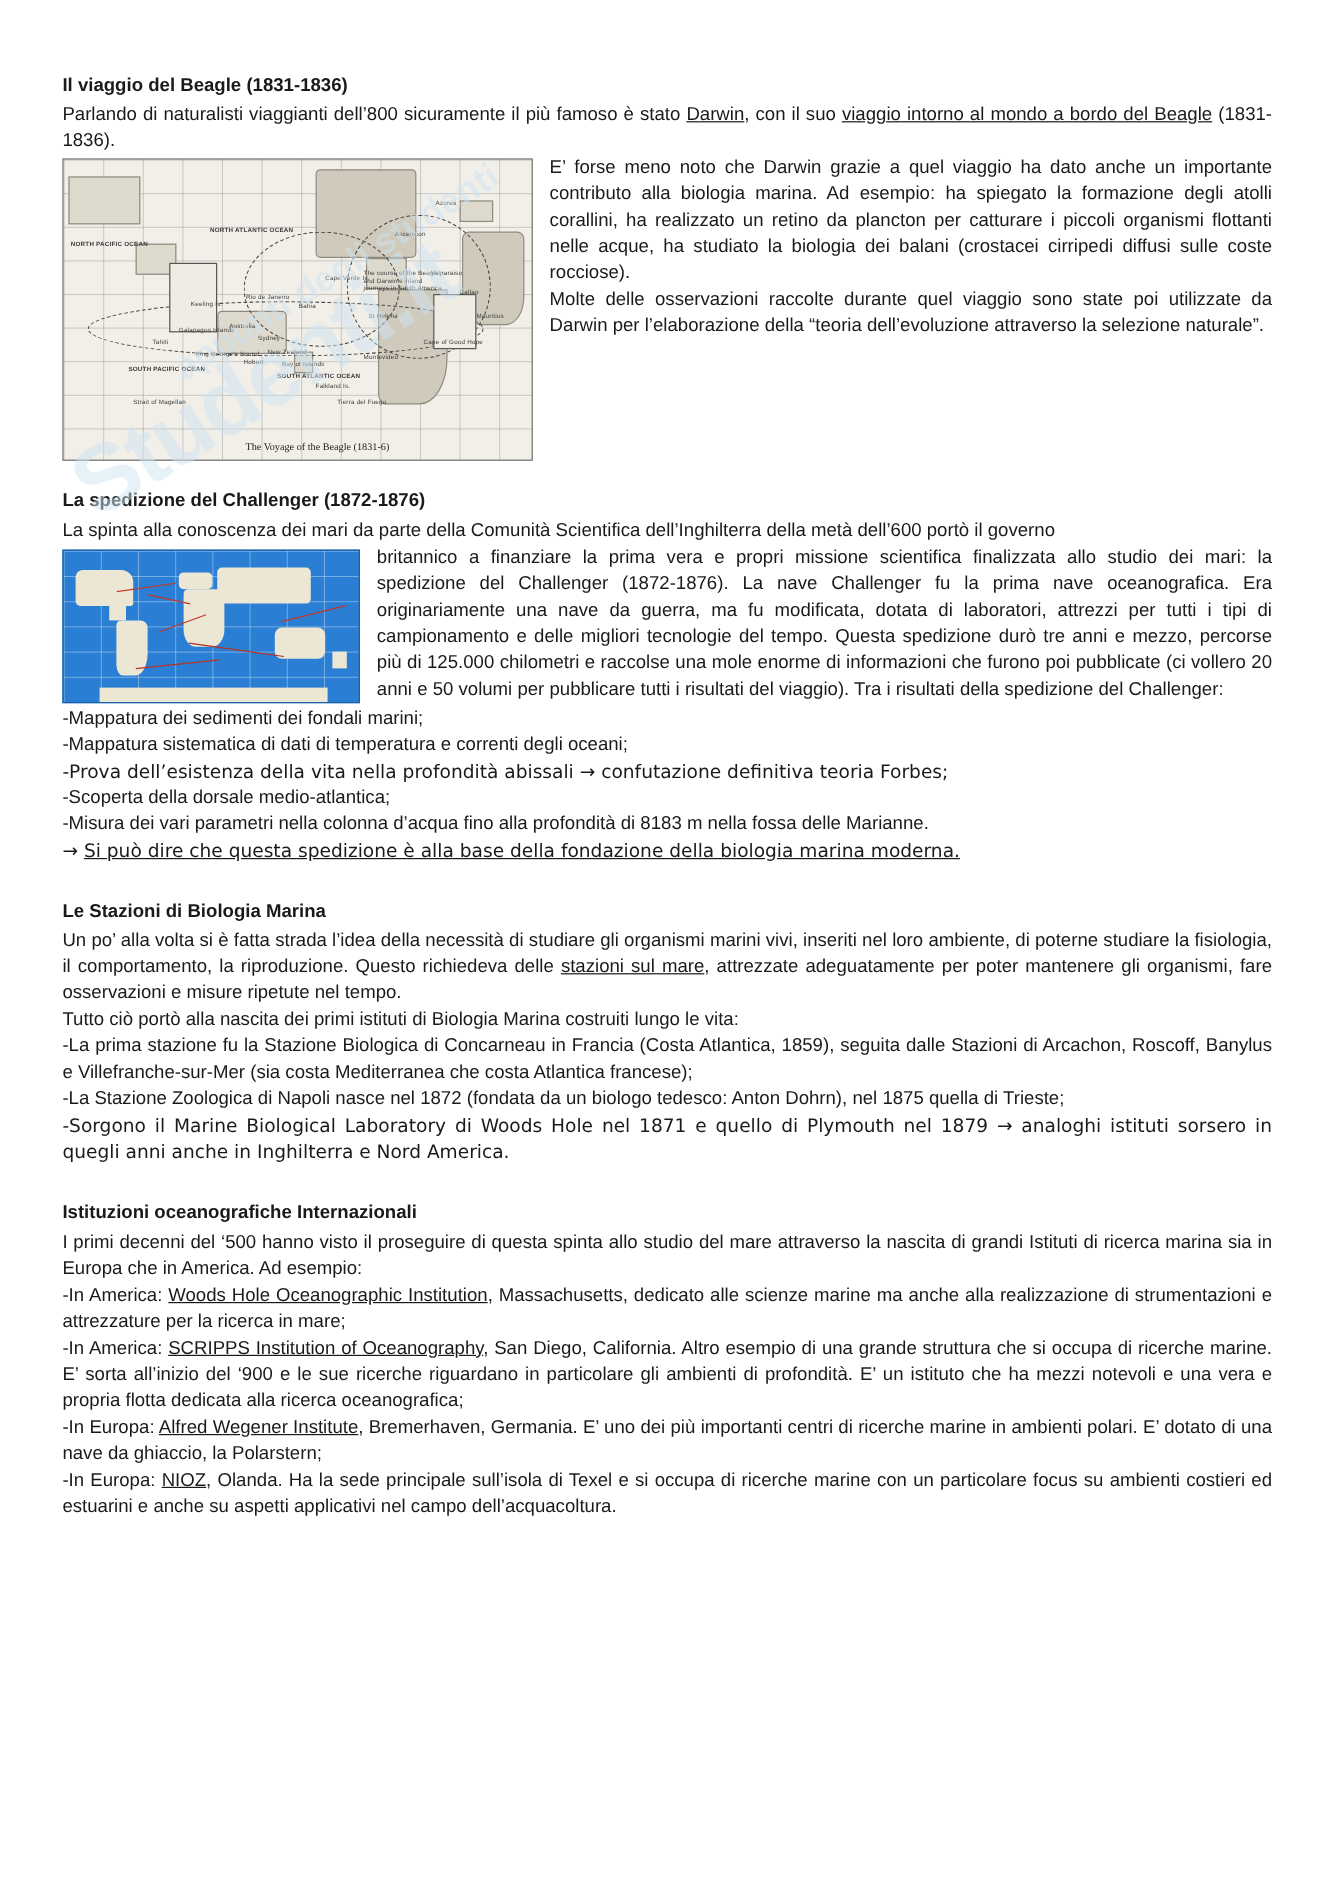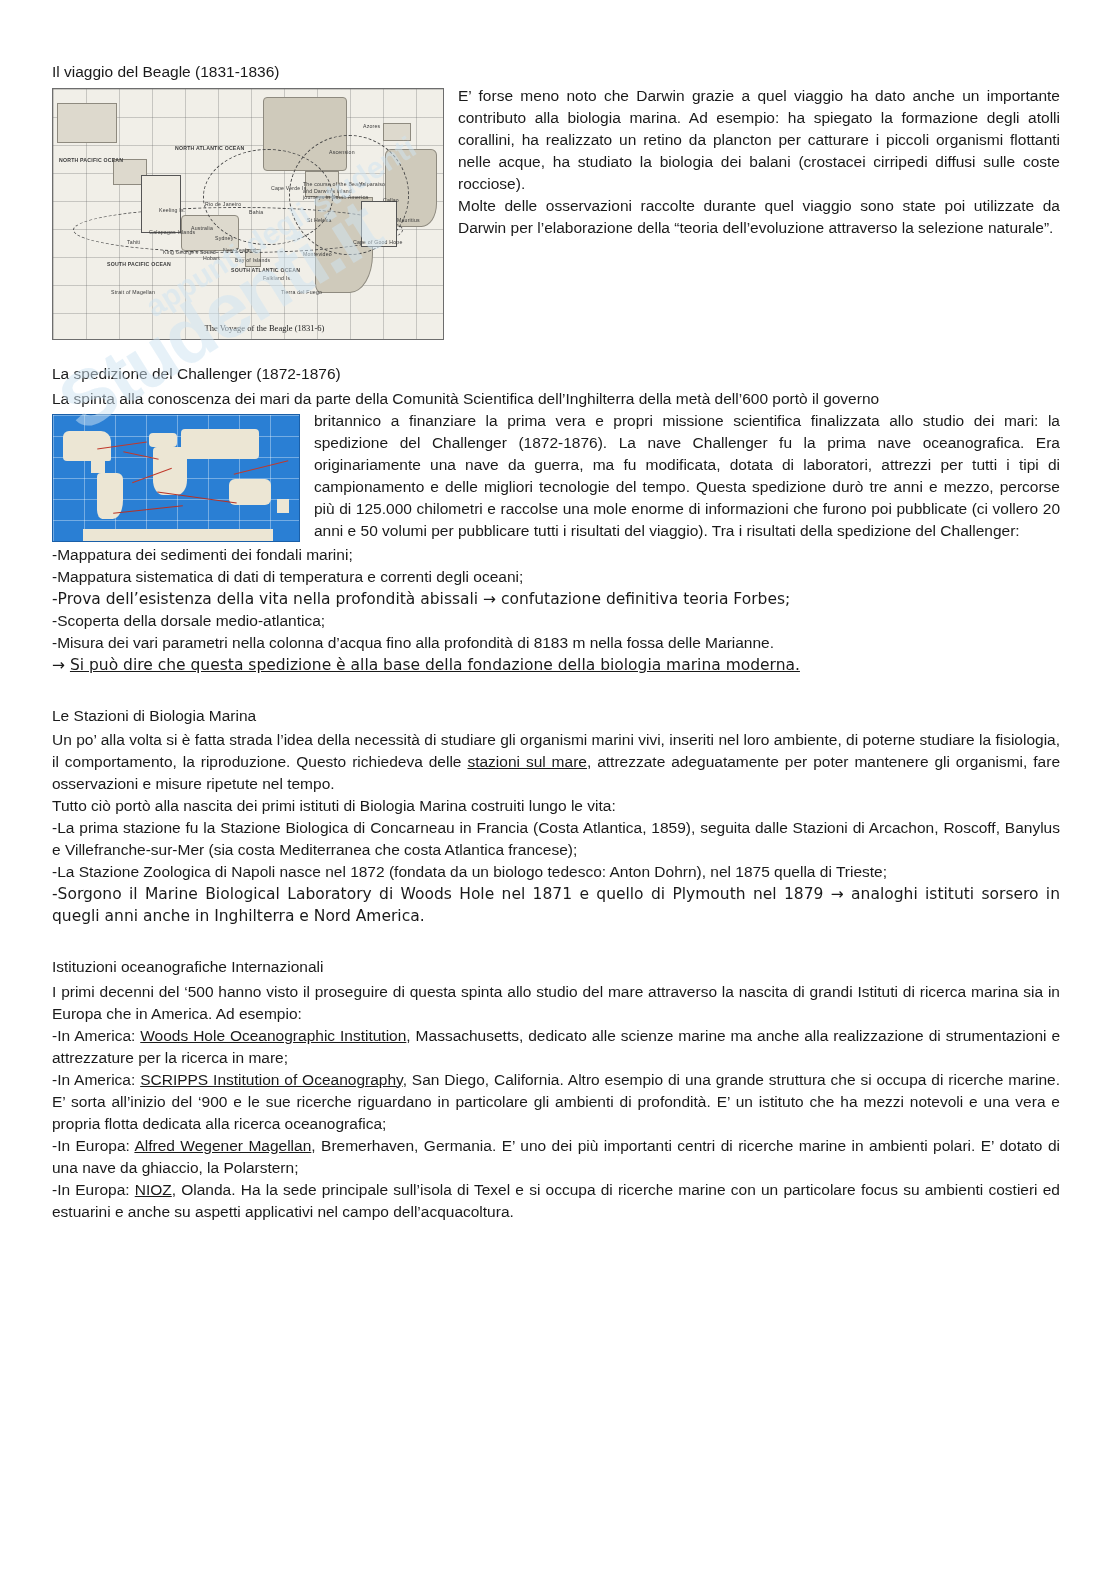--- a/index.html
+++ b/index.html
@@ -42,21 +42,21 @@
     transform: rotate(-32deg);
     letter-spacing: -2px;
   }
   .wm2 {
     left: 95px; top: 120px;
     font-size: 30px;
     transform: rotate(-32deg);
   }
   h2.sec {
     font-size: 15.5px;
-    font-weight: normal;
+    font-weight: bold;
     margin: 0 0 4px 0;
     line-height: 1.25;
   }
   p.body {
     font-size: 15.5px;
     line-height: 1.42;
     margin: 0;
     text-align: justify;
   }
   p.body.nj { text-align: left; }
@@ -159,20 +159,21 @@
 
 <div class="page">
 
   <div class="watermark">
     <div class="wm-text wm1">Studenti.it</div>
     <div class="wm-text wm2">appunti degli studenti</div>
   </div>
 
   <div class="block">
     <h2 class="sec">Il viaggio del Beagle (1831-1836)</h2>
+    <p class="body">Parlando di naturalisti viaggianti dell’800 sicuramente il più famoso è stato <span class="u">Darwin</span>, con il suo <span class="u">viaggio intorno al mondo a bordo del Beagle</span> (1831-1836).</p>
 
     <div class="fig-beagle">
       <div class="bg-grid"></div>
 
       <div class="bg-yellow" style="left:214px; top:12px; width:78px; height:66px; border-radius:6px;"></div>
 
       <div class="bg-land" style="left:4px; top:14px; width:60px; height:40px;"></div>
       <div class="bg-land dark" style="left:210px; top:8px; width:84px; height:74px; border-radius:4px;"></div>
       <div class="bg-land" style="left:252px; top:82px; width:34px; height:26px;"></div>
       <div class="bg-land dark" style="left:262px; top:108px; width:58px; height:96px; border-radius:0 0 40% 10%;"></div>
@@ -275,17 +276,17 @@
     <p class="body arrow">-Sorgono il Marine Biological Laboratory di Woods Hole nel 1871 e quello di Plymouth nel 1879 → analoghi istituti sorsero in quegli anni anche in Inghilterra e Nord America.</p>
   </div>
 
   <div class="spacer-lg"></div>
 
   <div class="block">
     <h2 class="sec">Istituzioni oceanografiche Internazionali</h2>
     <p class="body">I primi decenni del ‘500 hanno visto il proseguire di questa spinta allo studio del mare attraverso la nascita di grandi Istituti di ricerca marina sia in Europa che in America. Ad esempio:</p>
     <p class="body">-In America: <span class="u">Woods Hole Oceanographic Institution</span>, Massachusetts, dedicato alle scienze marine ma anche alla realizzazione di strumentazioni e attrezzature per la ricerca in mare;</p>
     <p class="body">-In America: <span class="u">SCRIPPS Institution of Oceanography</span>, San Diego, California. Altro esempio di una grande struttura che si occupa di ricerche marine. E’ sorta all’inizio del ‘900 e le sue ricerche riguardano in particolare gli ambienti di profondità. E’ un istituto che ha mezzi notevoli e una vera e propria flotta dedicata alla ricerca oceanografica;</p>
-    <p class="body">-In Europa: <span class="u">Alfred Wegener Magellan</span>, Bremerhaven, Germania. E’ uno dei più importanti centri di ricerche marine in ambienti polari. E’ dotato di una nave da ghiaccio, la Polarstern;</p>
+    <p class="body">-In Europa: <span class="u">Alfred Wegener Institute</span>, Bremerhaven, Germania. E’ uno dei più importanti centri di ricerche marine in ambienti polari. E’ dotato di una nave da ghiaccio, la Polarstern;</p>
     <p class="body">-In Europa: <span class="u">NIOZ</span>, Olanda. Ha la sede principale sull’isola di Texel e si occupa di ricerche marine con un particolare focus su ambienti costieri ed estuarini e anche su aspetti applicativi nel campo dell’acquacoltura.</p>
   </div>
 
 </div>
 
 </body></html>

